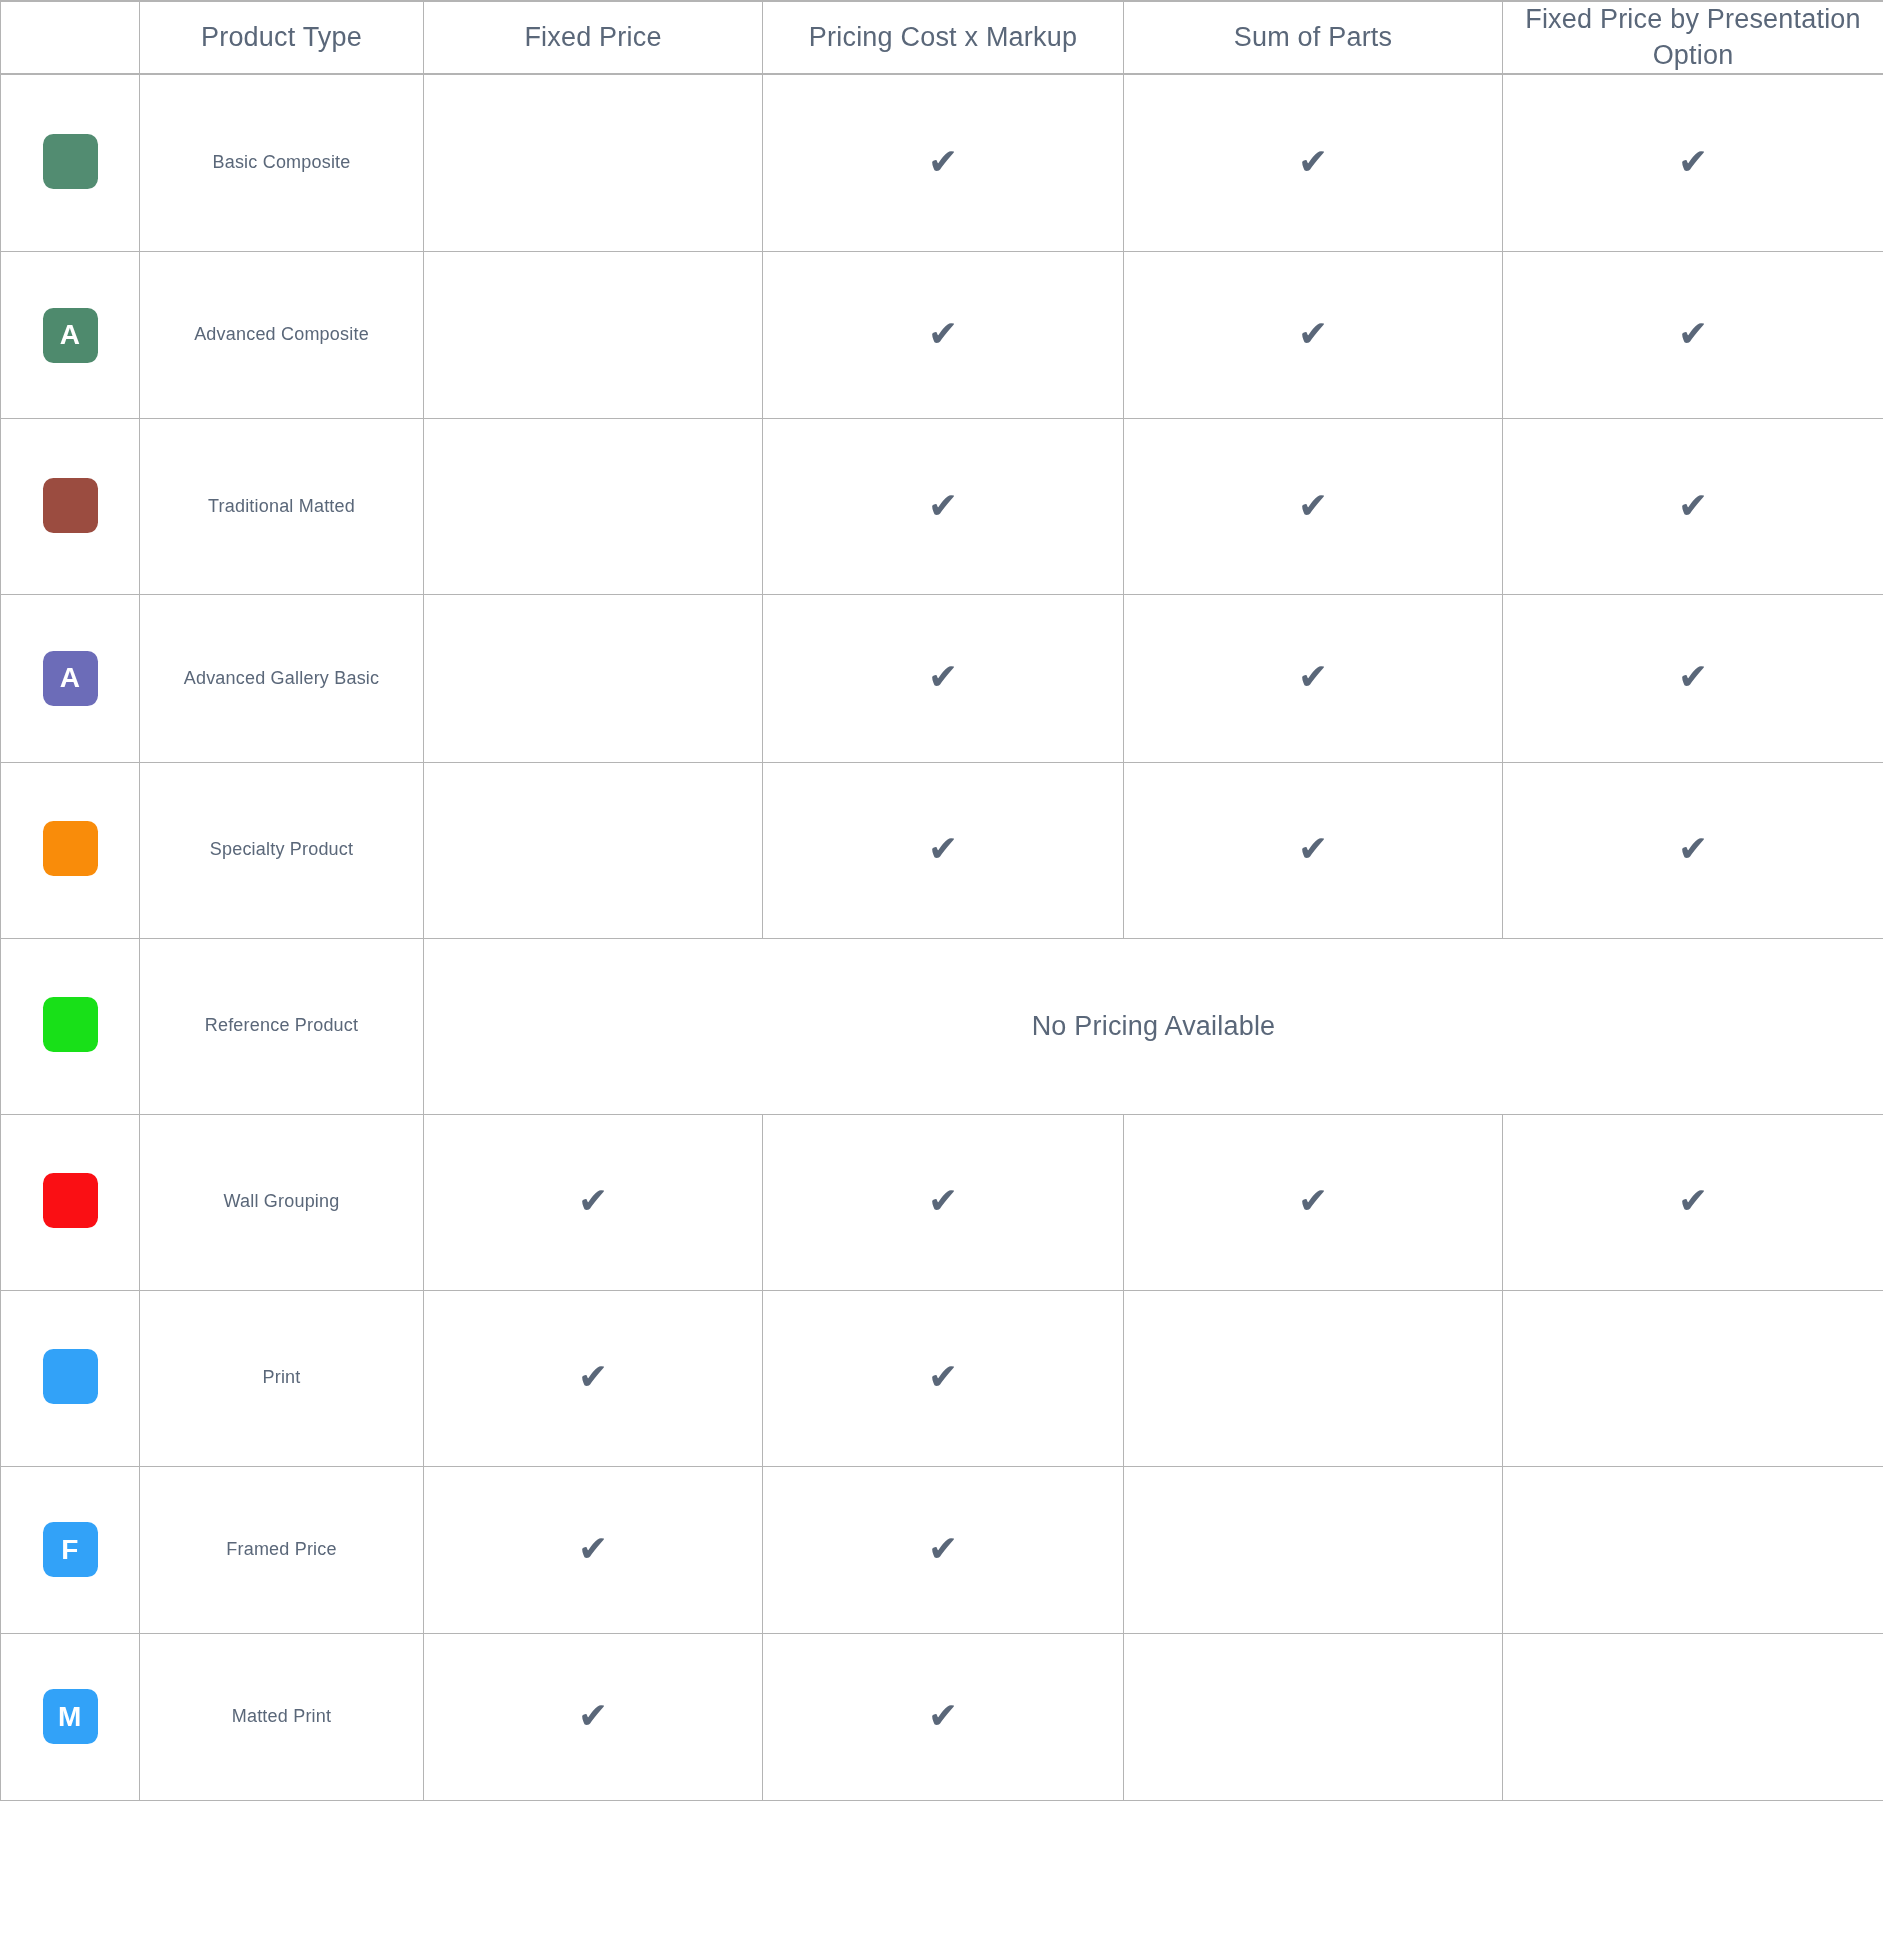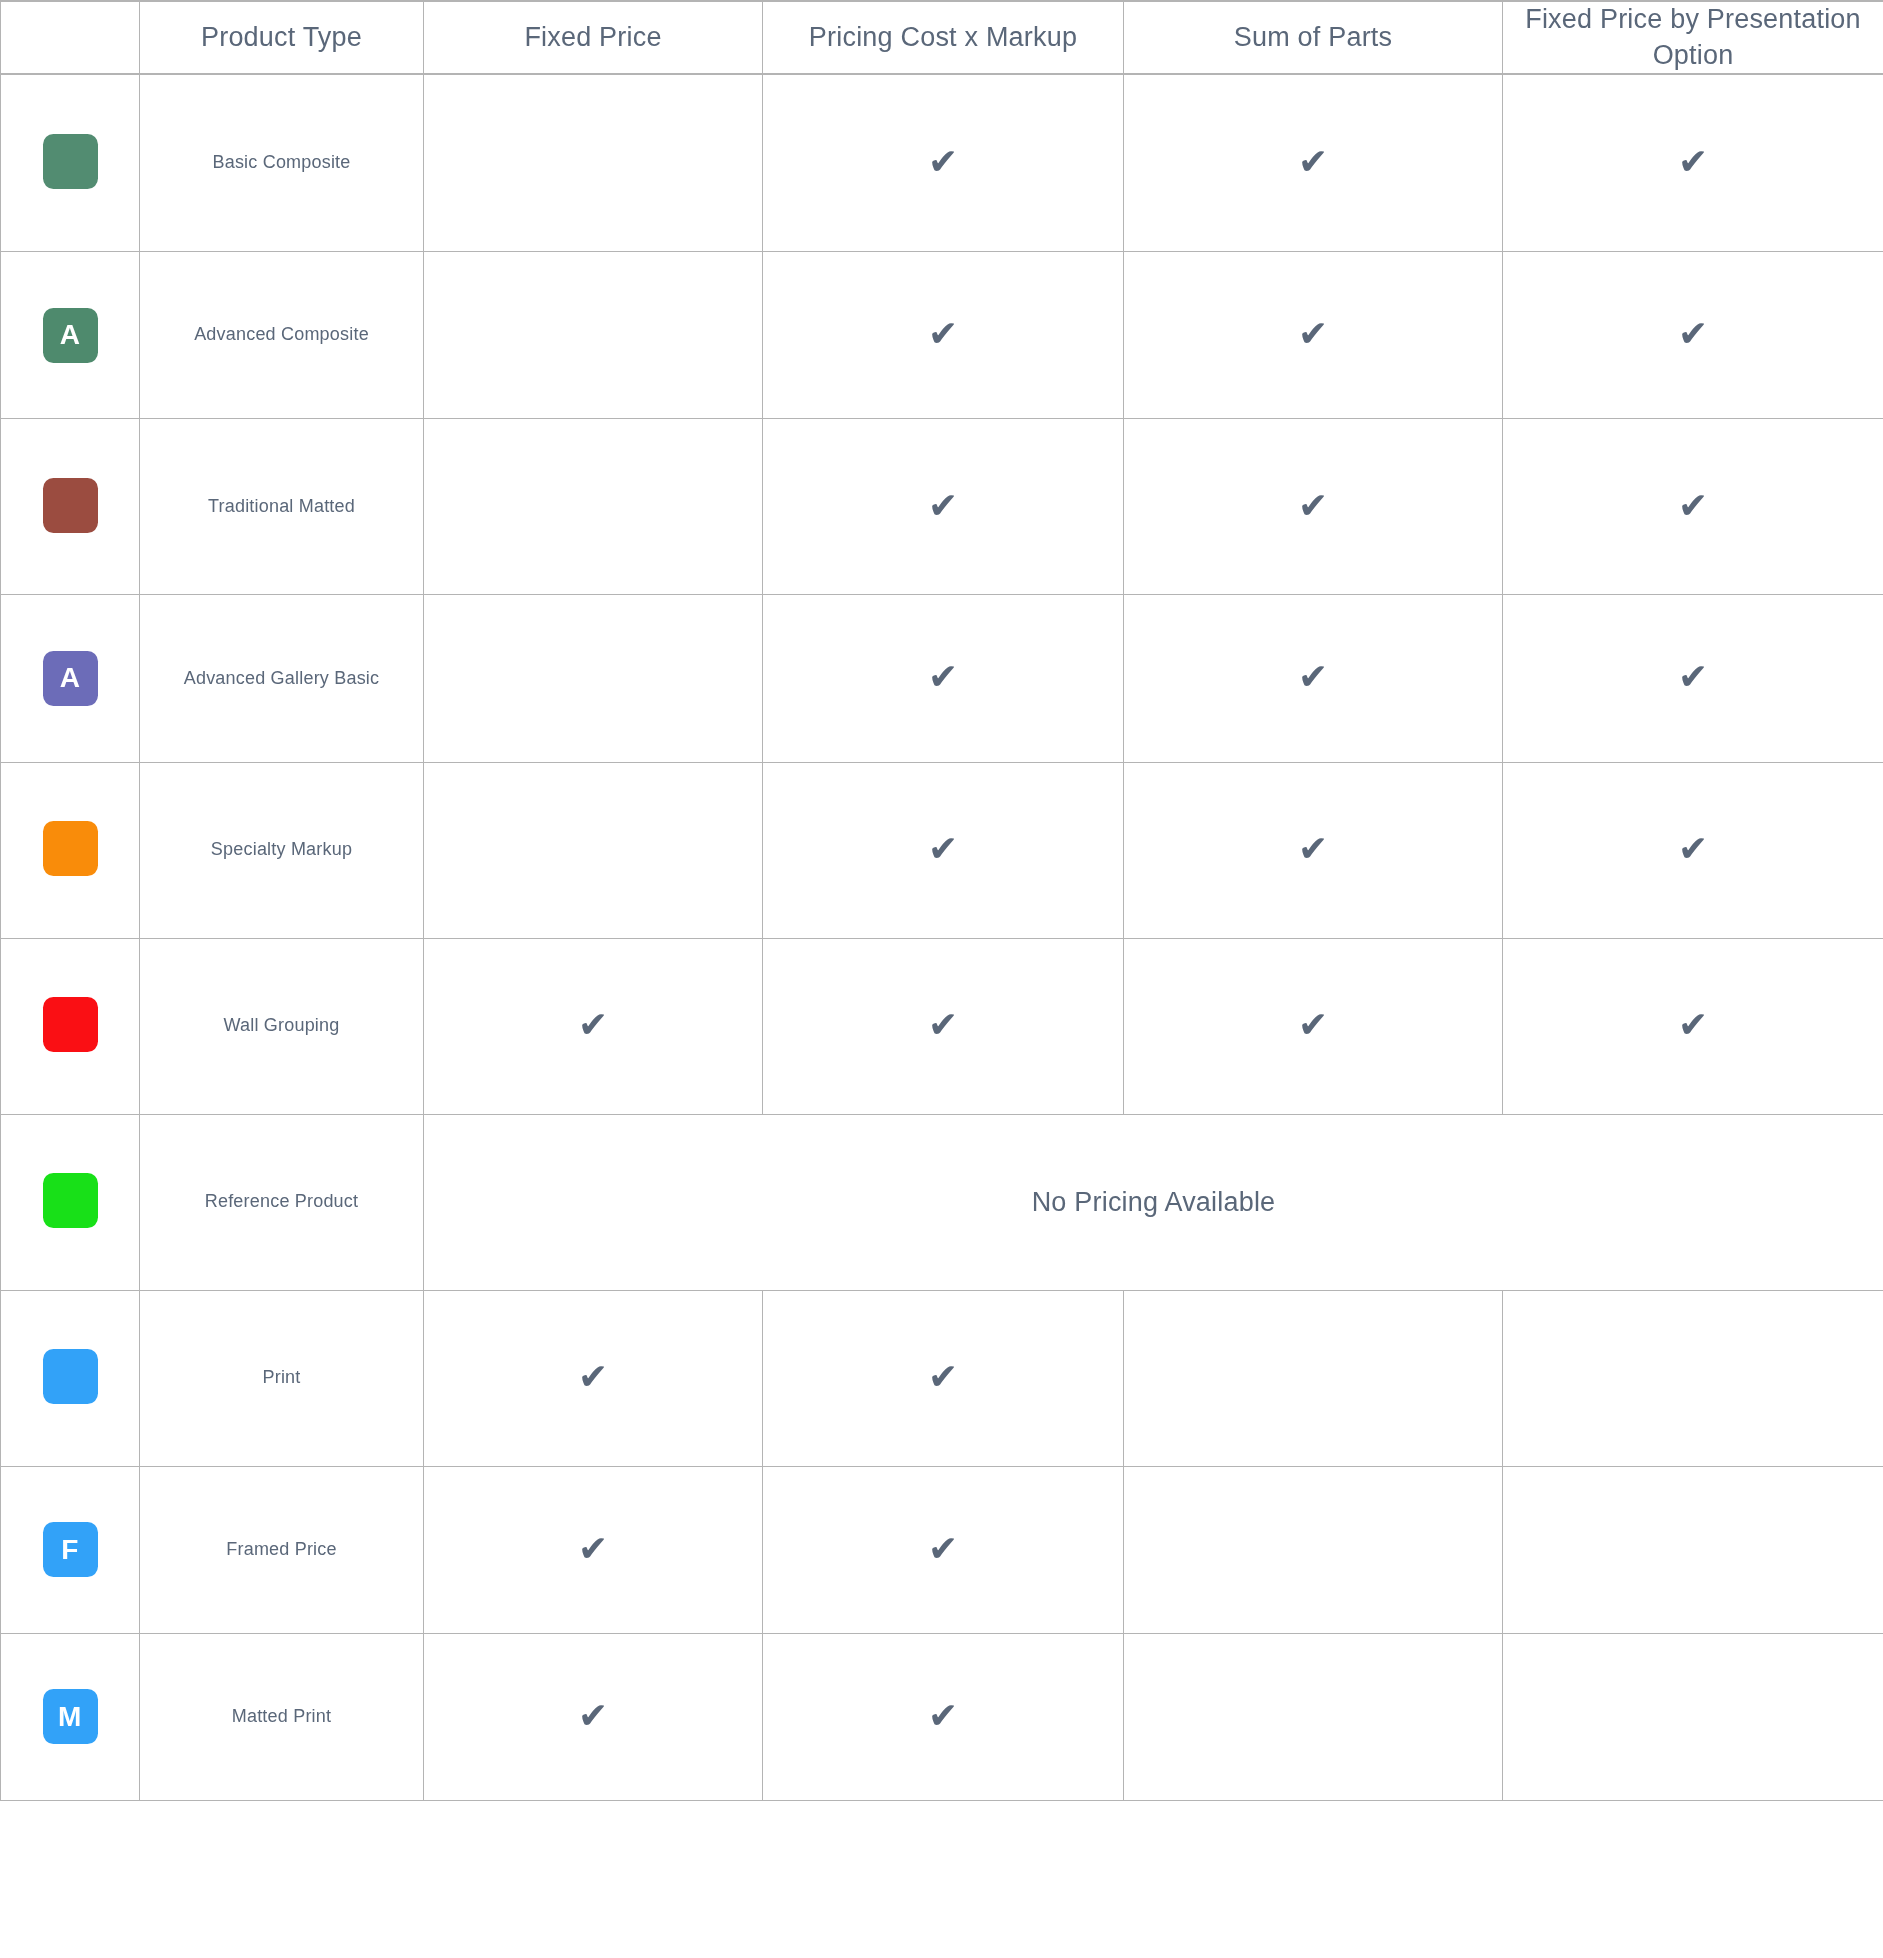--- a/index.html
+++ b/index.html
@@ -78,38 +78,38 @@
       <tr>
         <td class="swatchcell"><span class="swatch" style="background: rgb(108, 108, 184);">A</span></td>
         <td class="rowlabel">Advanced Gallery Basic</td>
         <td></td>
         <td><span class="check">✔</span></td>
         <td><span class="check">✔</span></td>
         <td><span class="check">✔</span></td>
       </tr>
       <tr>
         <td class="swatchcell"><span class="swatch" style="background: rgb(249, 140, 10);"></span></td>
-        <td class="rowlabel">Specialty Markup</td>
+        <td class="rowlabel">Specialty Product</td>
         <td></td>
         <td><span class="check">✔</span></td>
         <td><span class="check">✔</span></td>
         <td><span class="check">✔</span></td>
+      </tr>
+      <tr>
+        <td class="swatchcell"><span class="swatch" style="background: rgb(24, 224, 24);"></span></td>
+        <td class="rowlabel">Reference Product</td>
+        <td class="nopricing" colspan="4">No Pricing Available</td>
       </tr>
       <tr>
         <td class="swatchcell"><span class="swatch" style="background: rgb(250, 15, 20);"></span></td>
         <td class="rowlabel">Wall Grouping</td>
         <td><span class="check">✔</span></td>
         <td><span class="check">✔</span></td>
         <td><span class="check">✔</span></td>
         <td><span class="check">✔</span></td>
-      </tr>
-      <tr>
-        <td class="swatchcell"><span class="swatch" style="background: rgb(24, 224, 24);"></span></td>
-        <td class="rowlabel">Reference Product</td>
-        <td class="nopricing" colspan="4">No Pricing Available</td>
       </tr>
       <tr>
         <td class="swatchcell"><span class="swatch" style="background: rgb(50, 162, 248);"></span></td>
         <td class="rowlabel">Print</td>
         <td><span class="check">✔</span></td>
         <td><span class="check">✔</span></td>
         <td></td>
         <td></td>
       </tr>
       <tr>

